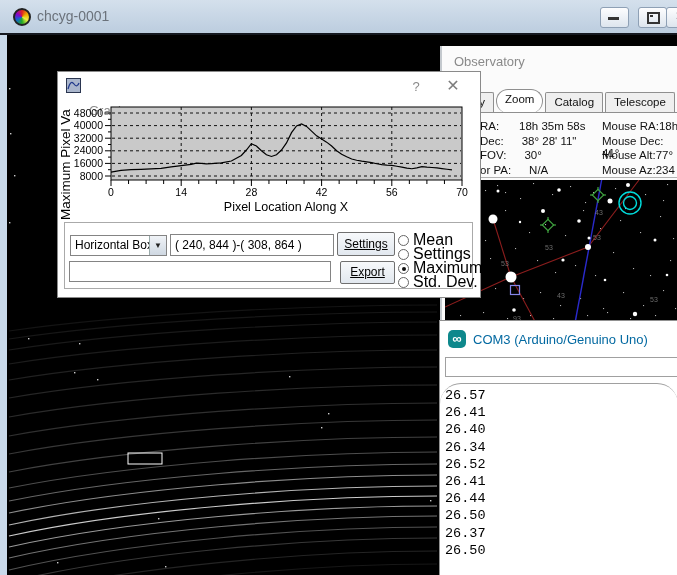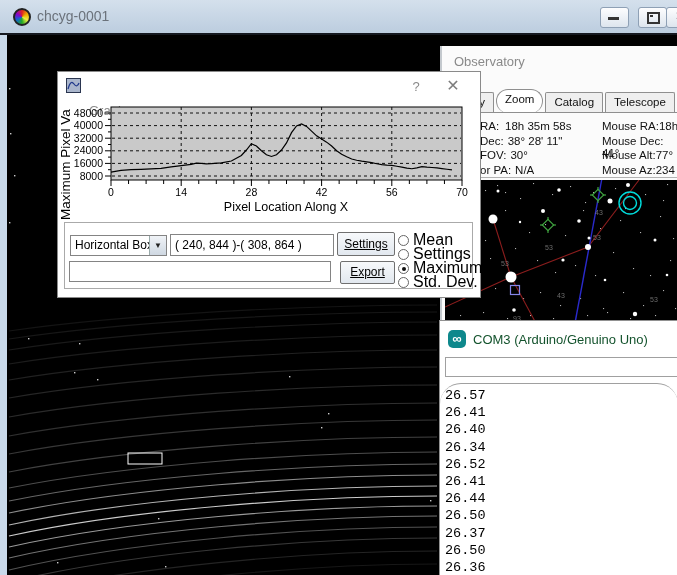--- a/index.html
+++ b/index.html
@@ -25,21 +25,21 @@
   #obs-title{position:absolute;left:12px;top:8px;font-size:13px;color:#8a8a8a;}
   #obs-tabs{position:absolute;left:20px;top:43px;right:0;height:24px;white-space:nowrap;}
   #tab-underline{position:absolute;left:0;top:66px;right:0;height:1px;background:#8f8f8f;}
   .tab{display:inline-block;height:15px;padding:3px 8px 2px 8px;margin-right:2px;border:1px solid #8f8f8f;
     border-bottom:none;background:#efefef;font-size:11.5px;vertical-align:bottom;border-radius:2px 2px 0 0;}
   .tab.active{background:#fff;height:18px;position:relative;top:0px;font-weight:400;border-radius:12px;}
   .tab.partial{width:14px;overflow:hidden;direction:rtl;}
   .irow{height:14.5px;}
   .ilbl{display:inline-block;min-width:21px;}
   #info-left{position:absolute;left:38px;top:74px;}
-  #info-left .ival{margin-left:4px;}
+  #info-left .ival{margin-left:18px;}
   #info-right{position:absolute;left:160px;top:74px;}
   #info-right .ilbl{min-width:47px;}
   #obs-sep{position:absolute;left:0;top:131px;right:0;height:1px;background:#b3b3b3;}
   #map-svg{position:absolute;left:3px;top:134px;}
   
   #gdlg{position:absolute;left:57px;top:71px;width:422px;height:225px;background:#fff;
     border:1px solid #8a8a8a;z-index:6;}
   #gdlg-title{position:absolute;left:0;top:0;right:0;height:27px;background:#fff;}
   #graph-icon{position:absolute;left:8px;top:6px;}
   #gdlg-caption{position:absolute;left:31px;top:7px;font-size:13px;color:#8a8a8a;margin-top:24px;}
@@ -62,21 +62,21 @@
   #radio-group{position:absolute;left:333px;top:8px;}
   .rrow{height:14px;font-size:16px;white-space:nowrap;}
   .rdot{display:inline-block;width:9px;height:9px;border:1px solid #666;border-radius:50%;
     background:#fff;margin-right:4px;position:relative;top:1px;}
   .rdot.sel::after{content:"";position:absolute;left:2.5px;top:2.5px;width:4px;height:4px;border-radius:50%;background:#111;}
   
   #com3{position:absolute;left:439px;top:320px;width:238px;height:255px;background:#fff;
     border:1px solid #919191;z-index:3;}
   #ard-icon{position:absolute;left:8px;top:9px;width:18px;height:18px;border-radius:5px;background:#0e888c;
     color:#fff;font-size:13px;font-weight:bold;text-align:center;line-height:17px;}
-  #com3-title{position:absolute;left:33px;top:11px;font-size:13px;color:#14532d;}
+  #com3-title{position:absolute;left:33px;top:11px;font-size:13px;color:#0369a1;}
   #com3-input{position:absolute;left:5px;top:36px;width:238px;height:18px;border:1px solid #a0a0a0;
     font-size:12px;padding:0 3px;}
   #com3-out{position:absolute;left:0;top:62px;right:0;bottom:0;border-top:1px solid #a0a0a0;
     padding:3px 0 0 5px;font-family:"Liberation Mono","DejaVu Sans Mono",monospace;
     font-size:13.5px;line-height:17.2px;color:#000;border-radius:21px;}
 </style>
 </head>
 <body>
 
 <div id="screen">
@@ -280,21 +280,20 @@
         <div>26.57</div>
         <div>26.41</div>
         <div>26.40</div>
         <div>26.34</div>
         <div>26.52</div>
         <div>26.41</div>
         <div>26.44</div>
         <div>26.50</div>
         <div>26.37</div>
         <div>26.50</div>
-        <div>26.36</div>
       </div>
   </div>
 
   <div id="gdlg">
     <div id="gdlg-title">
       <svg id="graph-icon" width="15" height="15">
         <rect x="0.5" y="0.5" width="14" height="14" fill="#aab6cc" stroke="#2a3550"></rect>
         <path d="M2,11 C4,4 6,3 8,6 C10,9 12,8 13,5" fill="none" stroke="#223a8c" stroke-width="1.3"></path>
       </svg>
       <div id="gdlg-caption">Graph</div>

